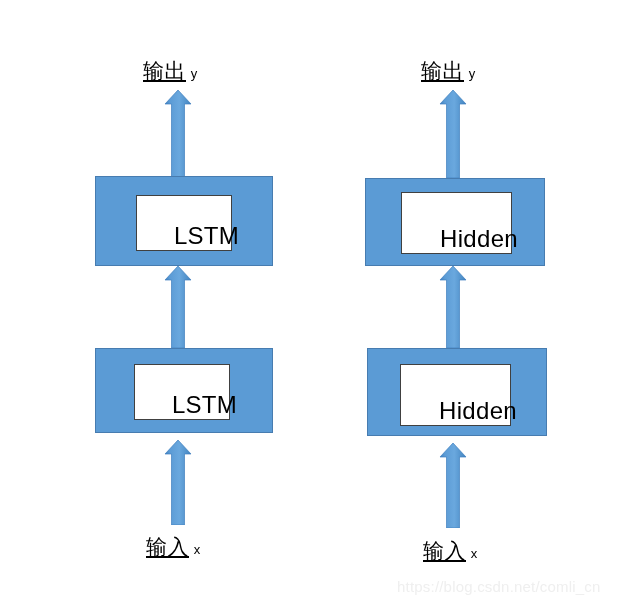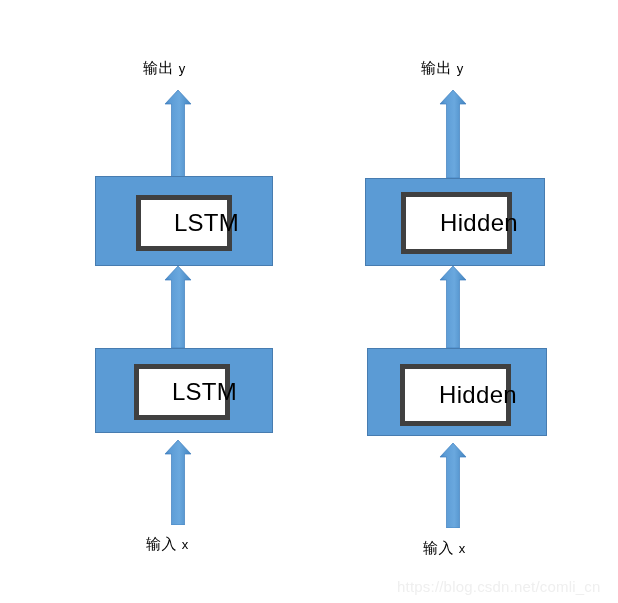--- a/index.html
+++ b/index.html
@@ -23,39 +23,39 @@
 
   
   .lbl {
     position: absolute;
     font-size: 15px;
     color: #000000;
     white-space: nowrap;
     letter-spacing: 0.5px;
     line-height: 1;
   }
-  .lbl .cjk { font-size: 15px; }
+  .lbl .cjk { font-size: 21px; text-decoration: underline; }
   .lbl .var { font-size: 13px; }
 
   
   .block {
     position: absolute;
     background: #5b9bd5;
     border: 1px solid #477cb0;
     box-sizing: border-box;
   }
 
   
   .inner {
     position: absolute;
     background: #ffffff;
-    border: 5px solid #404040;
+    border: 1px solid #404040;
     box-sizing: border-box;
     display: flex;
-    align-items: center;
+    align-items: flex-end;
     justify-content: center;
     font-size: 24px;
     color: #000000;
     letter-spacing: 0.3px;
     padding-left: 45px;
   }
 
   
   .arrow {
     position: absolute;

